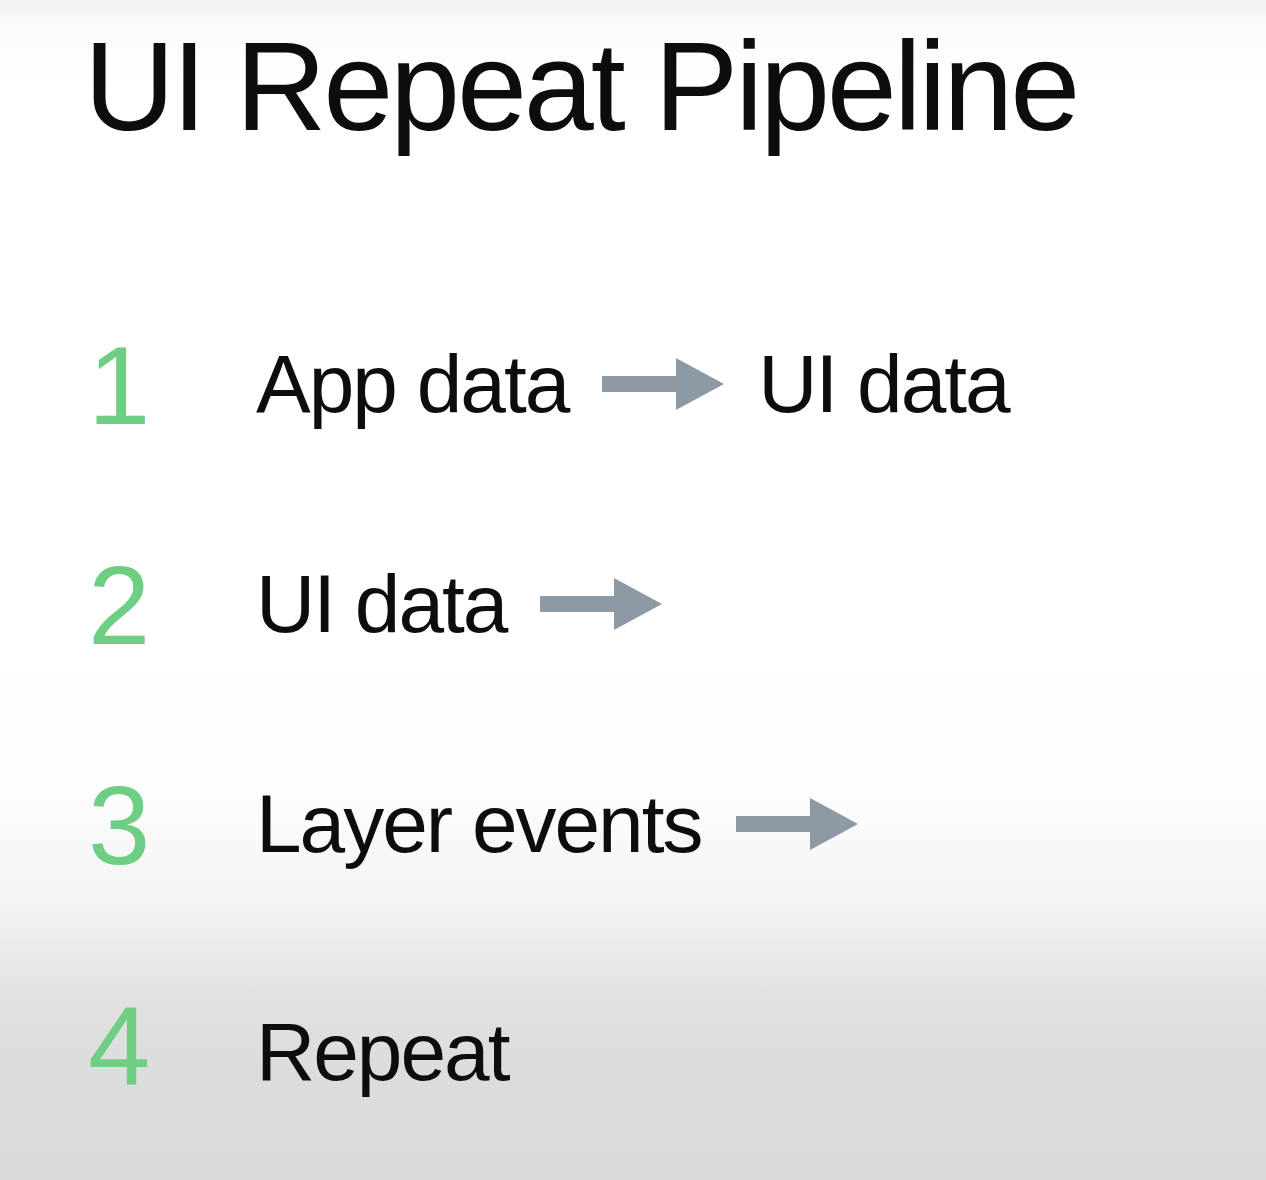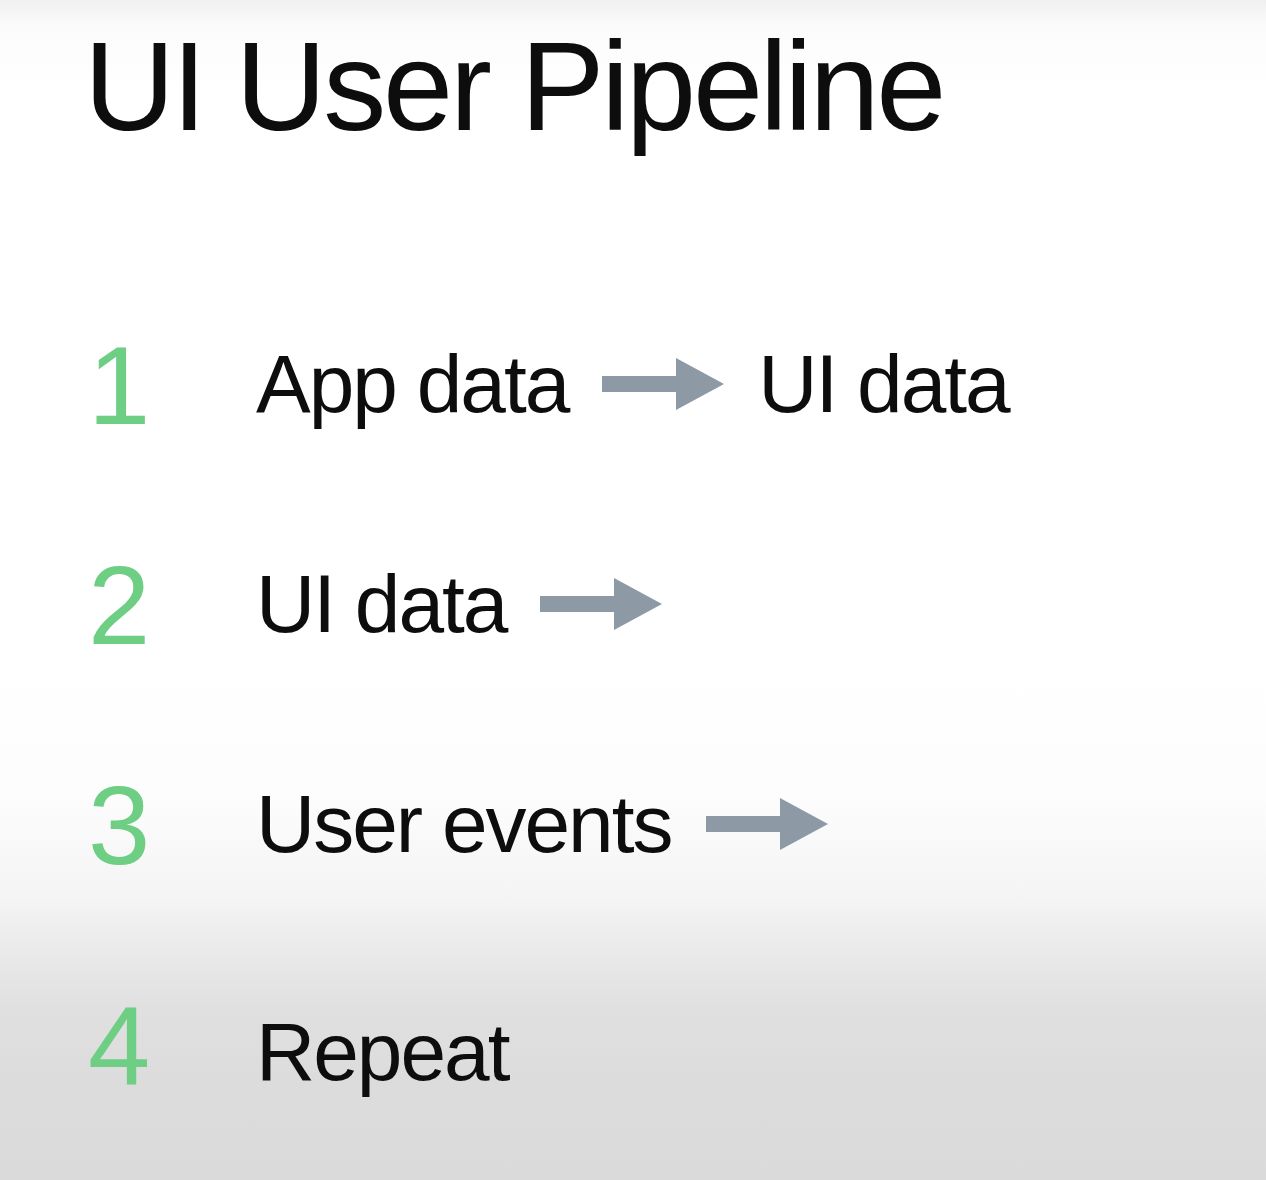--- a/index.html
+++ b/index.html
@@ -108,21 +108,21 @@
   .arrow svg { display: block; }
 
   
   .pipeline-row.single .row-body { left: 256px; margin-top: 8px; }
 </style>
 </head>
 <body>
 
 <div id="slide">
 
-  <div id="title">UI User Pipeline</div>
+  <div id="title">UI Repeat Pipeline</div>
 
   <div id="pipeline-list">
 
     <div class="pipeline-row">
       <div class="row-number">1</div>
       <div class="row-body">
         <span class="term">App data</span>
         <span class="arrow">
           <svg width="122" height="56" viewBox="0 0 122 56" aria-hidden="true">
             <path d="M0 20 L74 20 L74 2 L122 28 L74 54 L74 36 L0 36 Z" fill="#8d9aa6"></path>
@@ -140,21 +140,21 @@
           <svg width="122" height="56" viewBox="0 0 122 56" aria-hidden="true">
             <path d="M0 20 L74 20 L74 2 L122 28 L74 54 L74 36 L0 36 Z" fill="#8d9aa6"></path>
           </svg>
         </span>
       </div>
     </div>
 
     <div class="pipeline-row">
       <div class="row-number">3</div>
       <div class="row-body">
-        <span class="term">User events</span>
+        <span class="term">Layer events</span>
         <span class="arrow">
           <svg width="122" height="56" viewBox="0 0 122 56" aria-hidden="true">
             <path d="M0 20 L74 20 L74 2 L122 28 L74 54 L74 36 L0 36 Z" fill="#8d9aa6"></path>
           </svg>
         </span>
       </div>
     </div>
 
     <div class="pipeline-row single">
       <div class="row-number">4</div>

